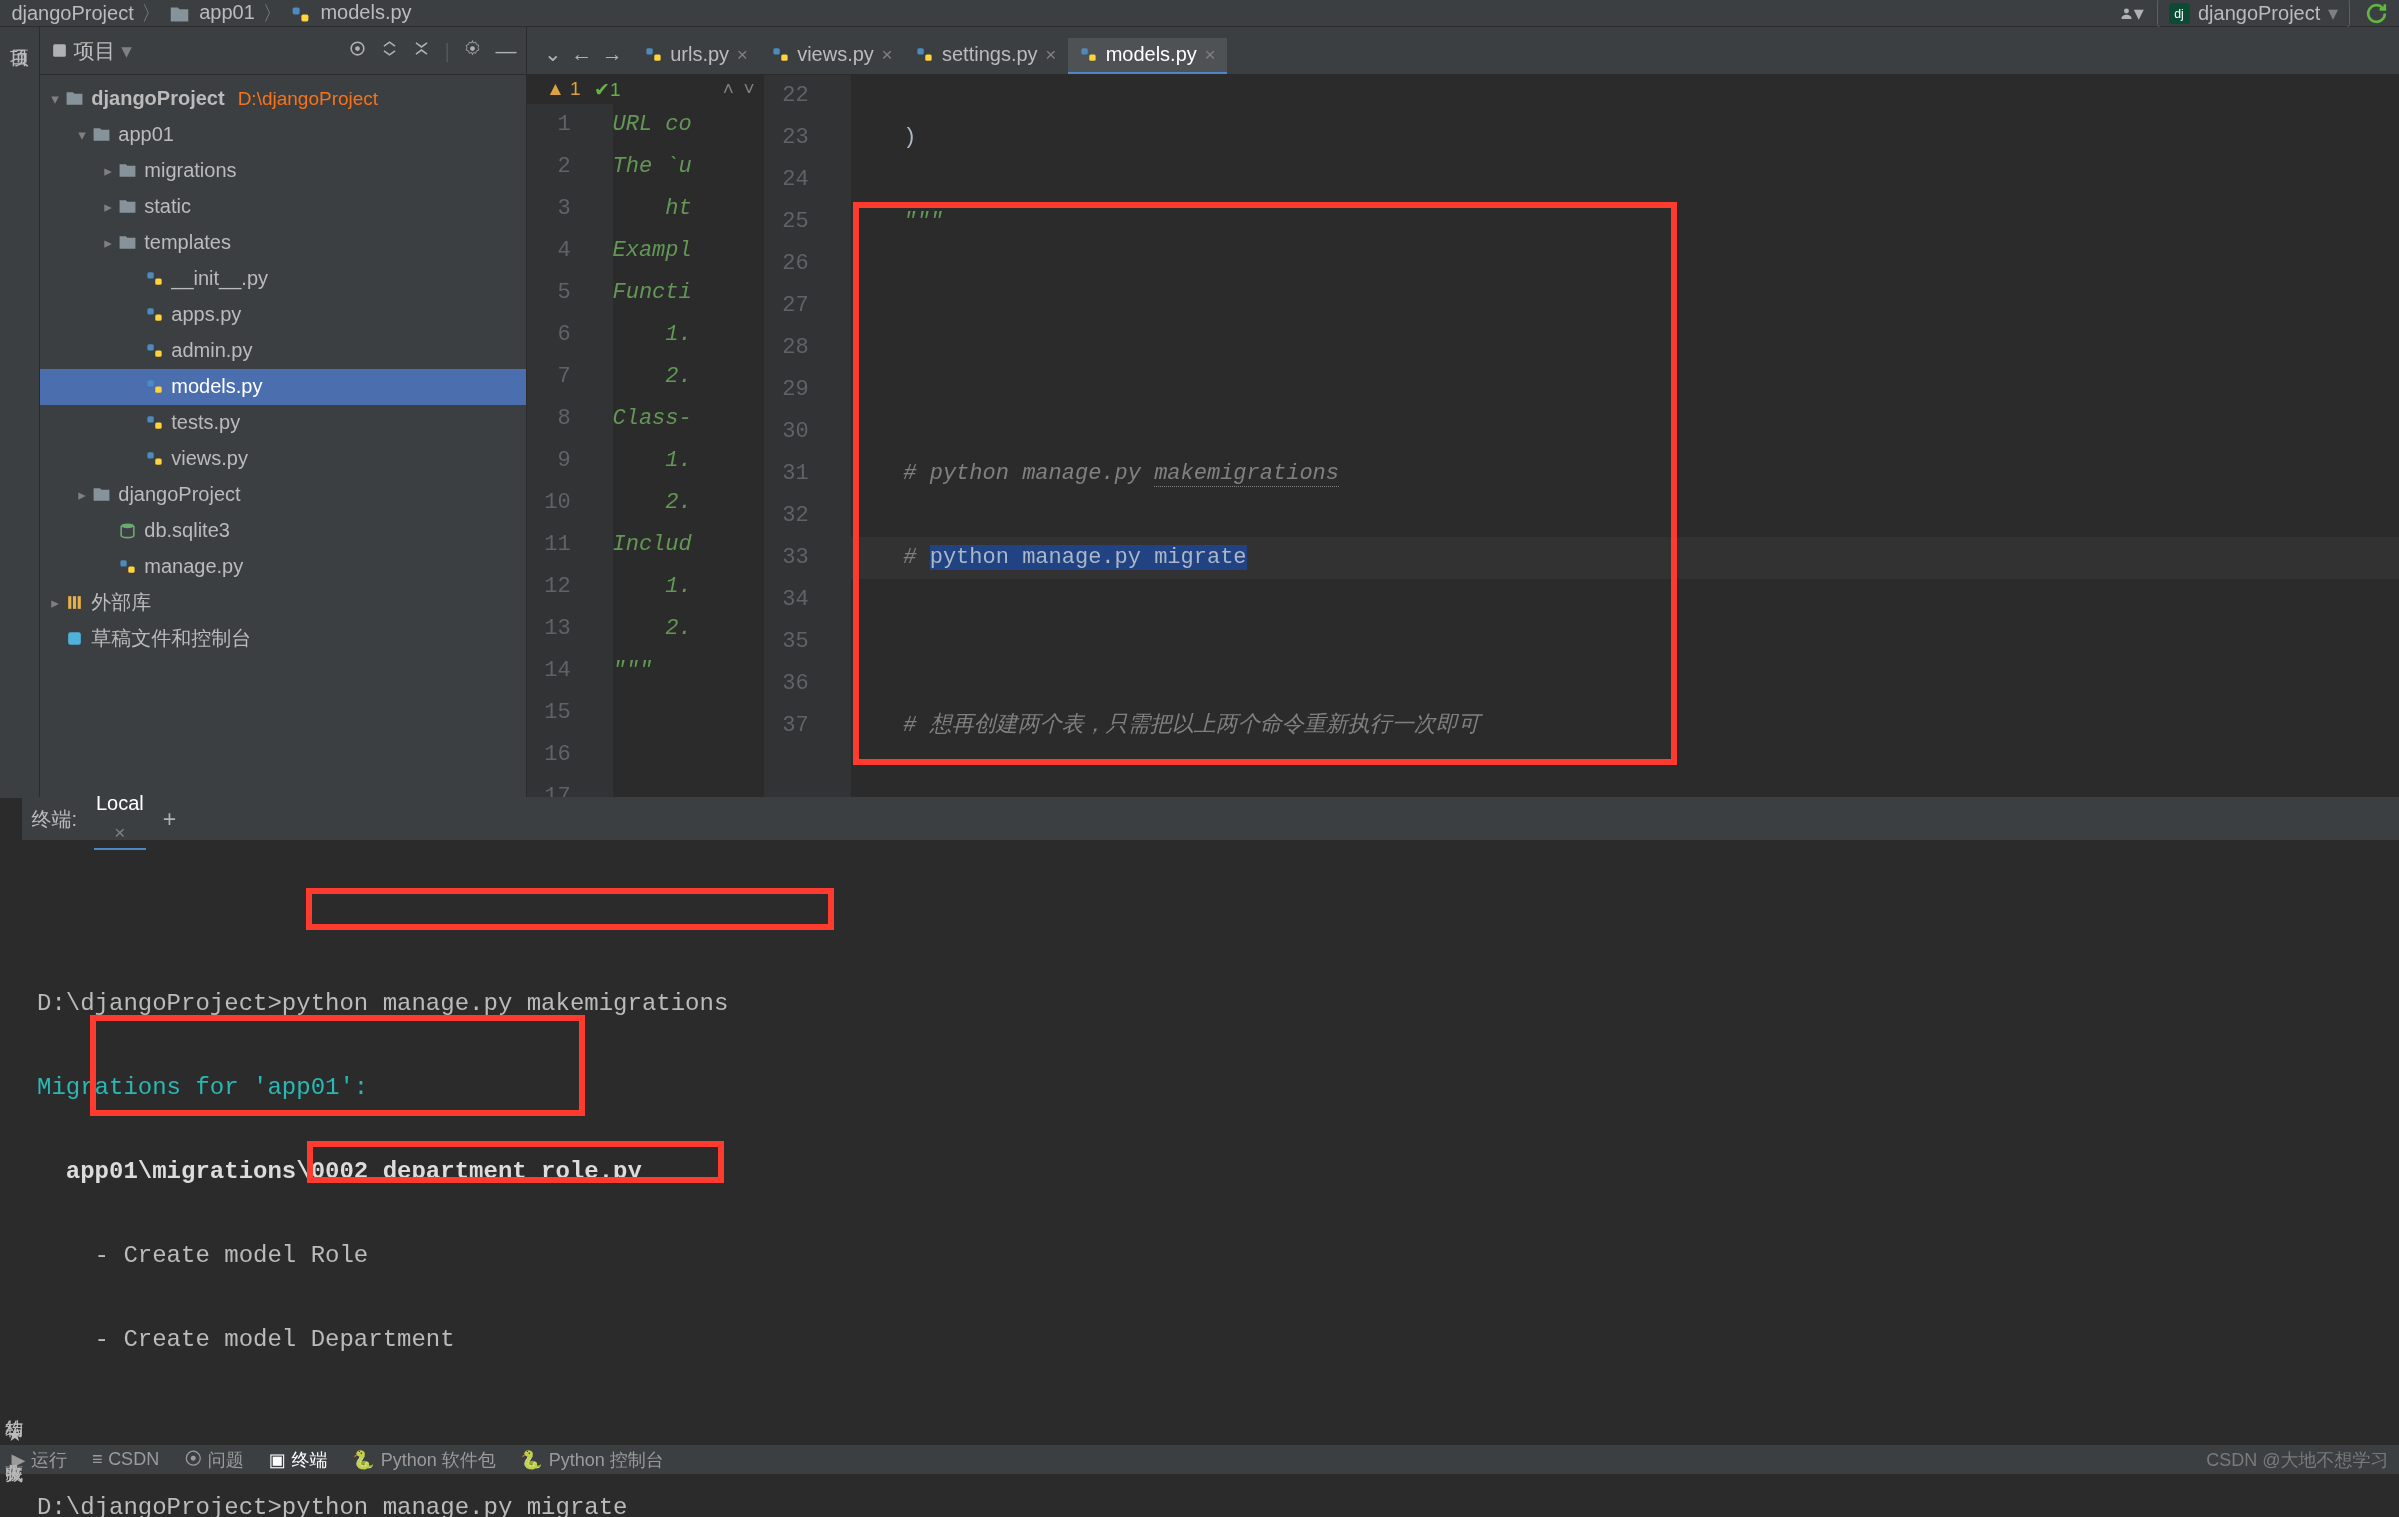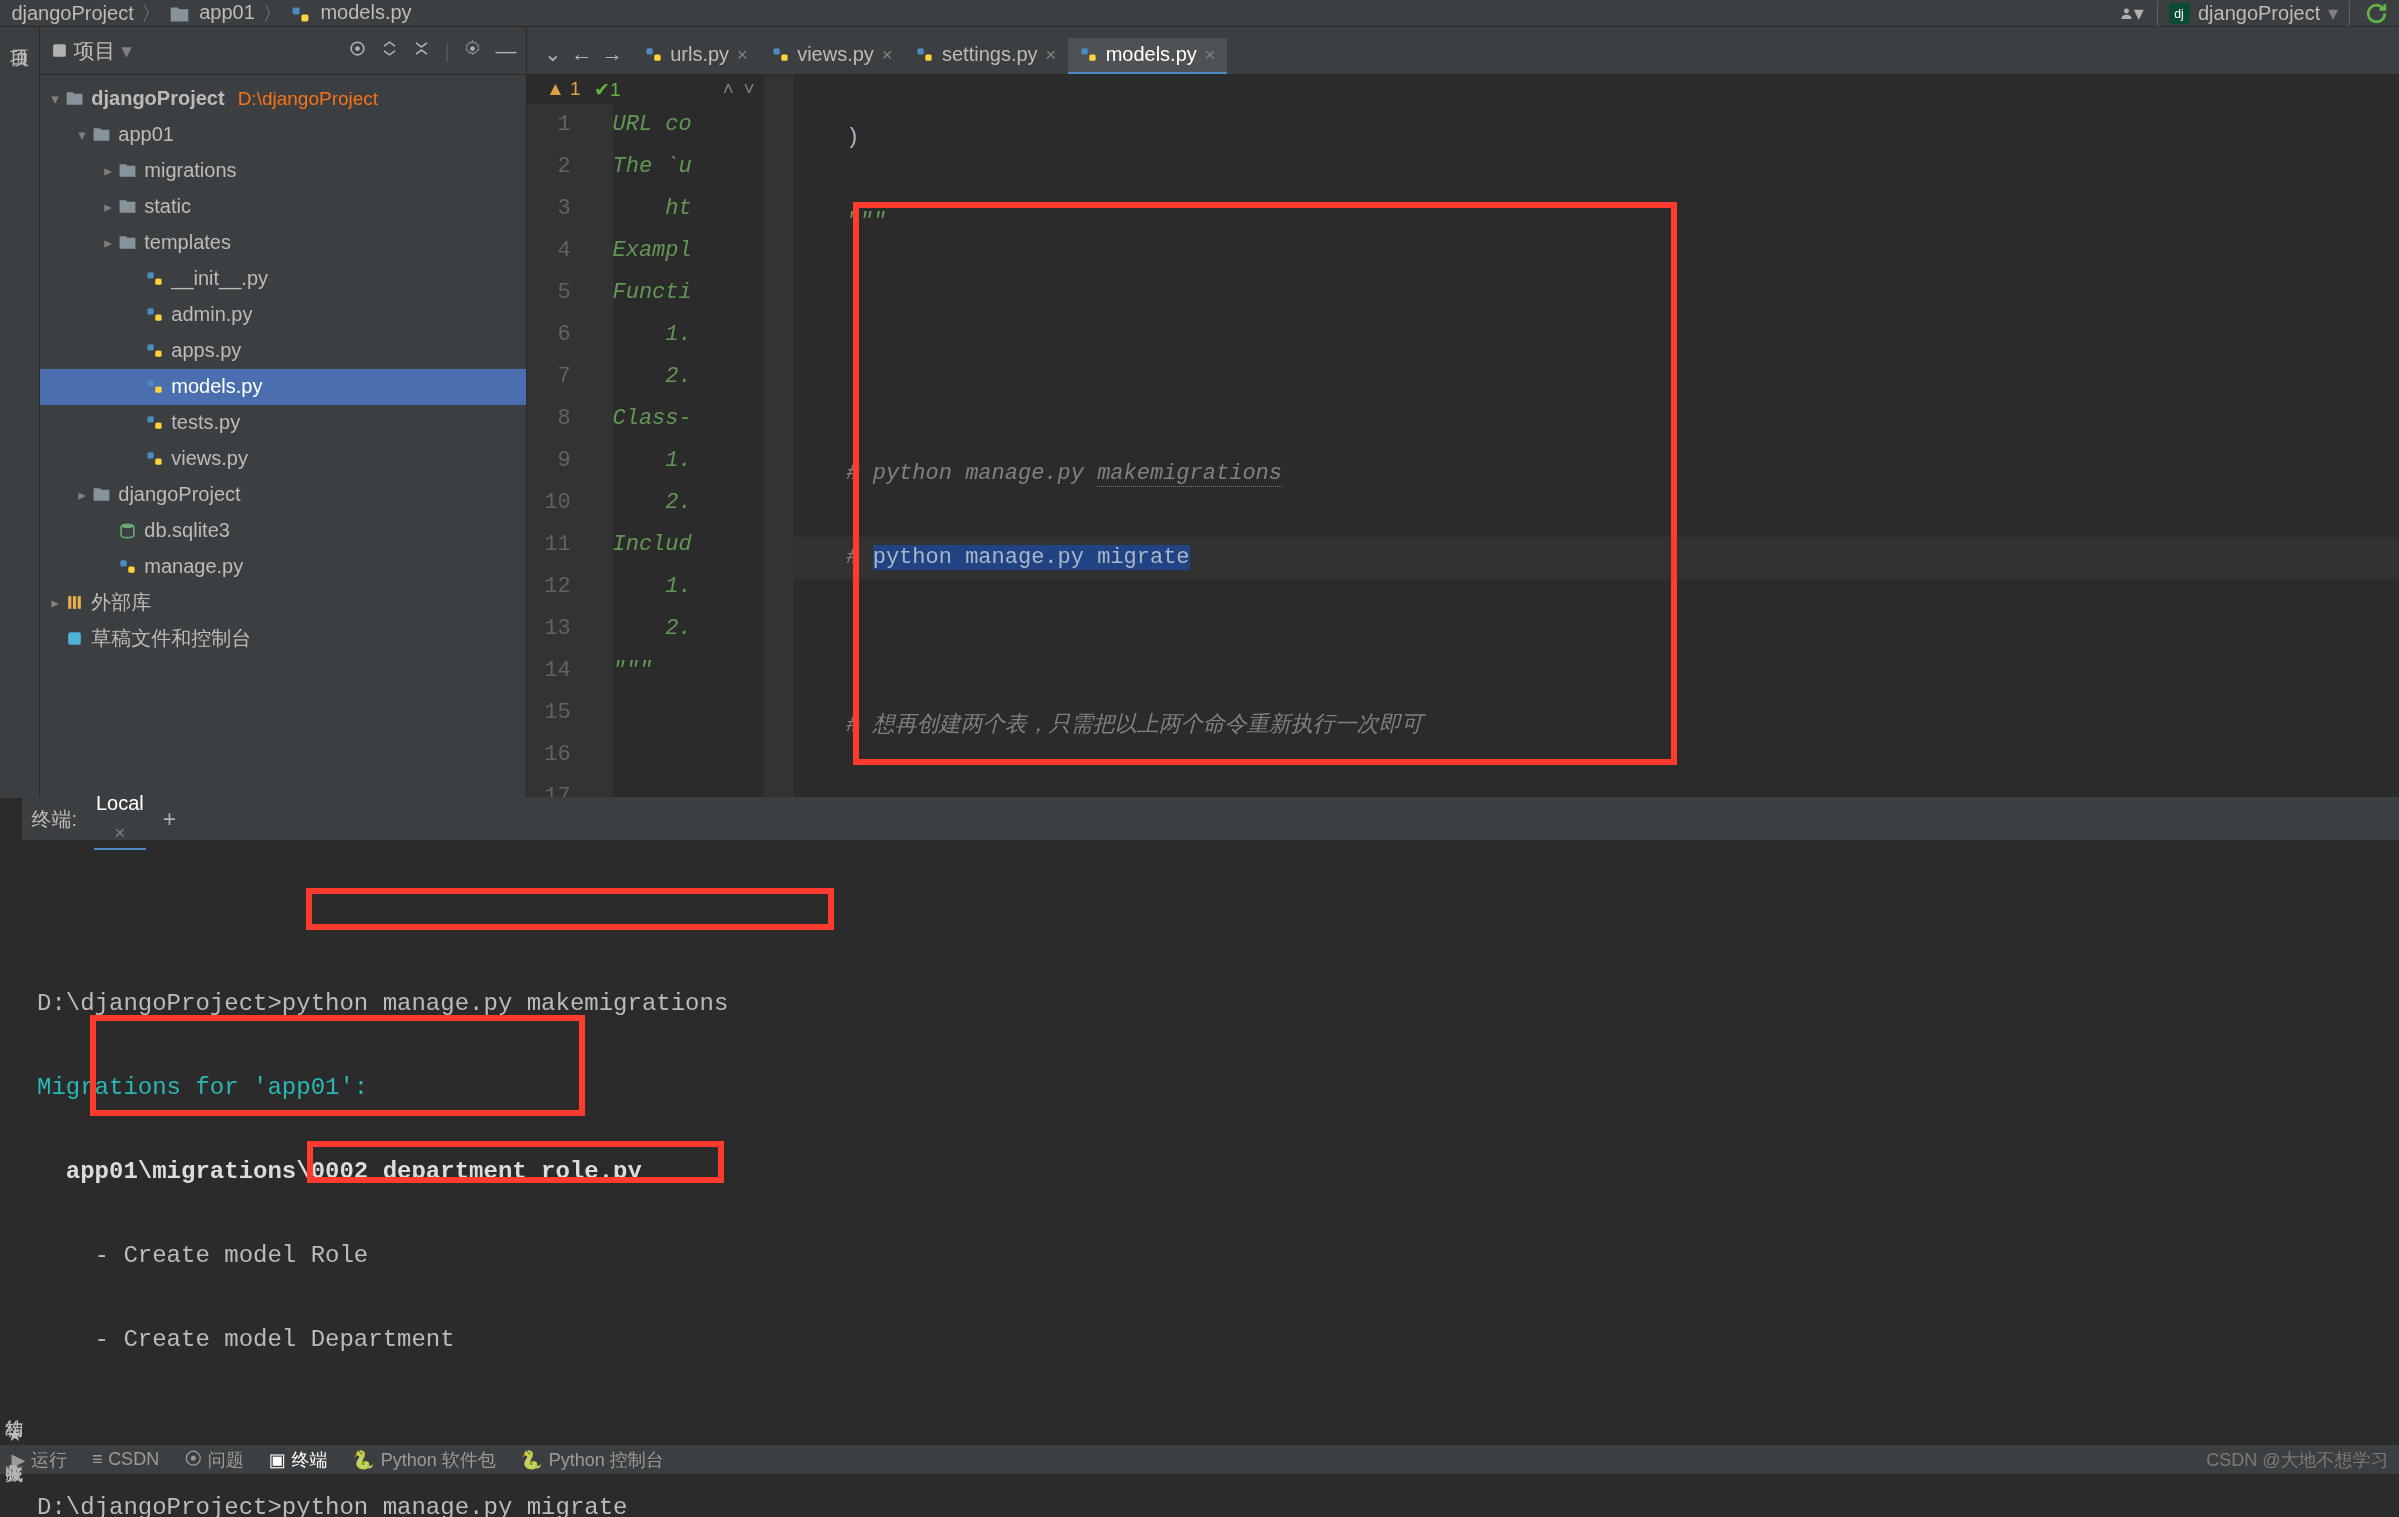--- a/index.html
+++ b/index.html
@@ -233,32 +233,32 @@
         </div>
         <div class="tree-row">
           <span class="tree-indent" style="width: 80px;"></span>
           <span class="tree-arrow"></span>
           <span class="tree-icon">
             <svg viewBox="0 0 24 24" width="19" height="19">
               <rect x="3" y="4" width="8" height="8" rx="2" fill="#4B8BBE"></rect>
               <rect x="13" y="12" width="8" height="8" rx="2" fill="#FFD43B"></rect>
             </svg>
           </span>
+          <span class="tree-label">apps.py</span>
+        </div>
+        <div class="tree-row">
+          <span class="tree-indent" style="width: 80px;"></span>
+          <span class="tree-arrow"></span>
+          <span class="tree-icon">
+            <svg viewBox="0 0 24 24" width="19" height="19">
+              <rect x="3" y="4" width="8" height="8" rx="2" fill="#4B8BBE"></rect>
+              <rect x="13" y="12" width="8" height="8" rx="2" fill="#FFD43B"></rect>
+            </svg>
+          </span>
           <span class="tree-label">admin.py</span>
-        </div>
-        <div class="tree-row">
-          <span class="tree-indent" style="width: 80px;"></span>
-          <span class="tree-arrow"></span>
-          <span class="tree-icon">
-            <svg viewBox="0 0 24 24" width="19" height="19">
-              <rect x="3" y="4" width="8" height="8" rx="2" fill="#4B8BBE"></rect>
-              <rect x="13" y="12" width="8" height="8" rx="2" fill="#FFD43B"></rect>
-            </svg>
-          </span>
-          <span class="tree-label">apps.py</span>
         </div>
         <div class="tree-row selected">
           <span class="tree-indent" style="width: 80px;"></span>
           <span class="tree-arrow"></span>
           <span class="tree-icon">
             <svg viewBox="0 0 24 24" width="19" height="19">
               <rect x="3" y="4" width="8" height="8" rx="2" fill="#4B8BBE"></rect>
               <rect x="13" y="12" width="8" height="8" rx="2" fill="#FFD43B"></rect>
             </svg>
           </span>
@@ -418,20 +418,38 @@
               <div>16</div>
               <div>17</div>
             </div>
           <div class="gutter2"></div>
           <div class="code-lines" id="codeL"><div><span class="c-doc"></span></div><div><span class="c-doc">URL co</span></div><div><span class="c-doc"></span></div><div><span class="c-doc"></span></div><div><span class="c-doc">The `u</span></div><div><span class="c-doc">    ht</span></div><div><span class="c-doc">Exampl</span></div><div><span class="c-doc">Functi</span></div><div><span class="c-doc">    1.</span></div><div><span class="c-doc">    2.</span></div><div><span class="c-doc">Class-</span></div><div><span class="c-doc">    1.</span></div><div><span class="c-doc">    2.</span></div><div><span class="c-doc">Includ</span></div><div><span class="c-doc">    1.</span></div><div><span class="c-doc">    2.</span></div><div><span class="c-doc">"""</span></div></div>
         </div>
       </div>
 
       <div class="pane" style="flex:1;position:relative">
         <div class="code mono" style="position:relative">
+          <div class="gutter" id="gutterR">
+              <div>22</div>
+              <div>23</div>
+              <div>24</div>
+              <div>25</div>
+              <div>26</div>
+              <div>27</div>
+              <div>28</div>
+              <div>29</div>
+              <div>30</div>
+              <div>31</div>
+              <div>32</div>
+              <div>33</div>
+              <div>34</div>
+              <div>35</div>
+              <div>36</div>
+              <div>37</div>
+            </div>
           <div class="gutter2"></div>
           <div class="code-lines" id="codeR" style="position:relative">
 <div><span class="c-id">    </span><span class="c-id">)</span></div>
 <div><span class="c-id">    </span><span class="c-doc">"""</span></div>
 <div> </div>
 <div> </div>
 <div><span class="c-id">    </span><span class="c-comment"># python manage.py </span><span class="c-comment c-underline">makemigrations</span></div>
 <div class="caret-line"><span class="c-id">    </span><span class="c-comment"># </span><span class="c-sel">python manage.py migrate</span></div>
 <div> </div>
 <div><span class="c-id">    </span><span class="c-comment"># 想再创建两个表，只需把以上两个命令重新执行一次即可</span></div>

